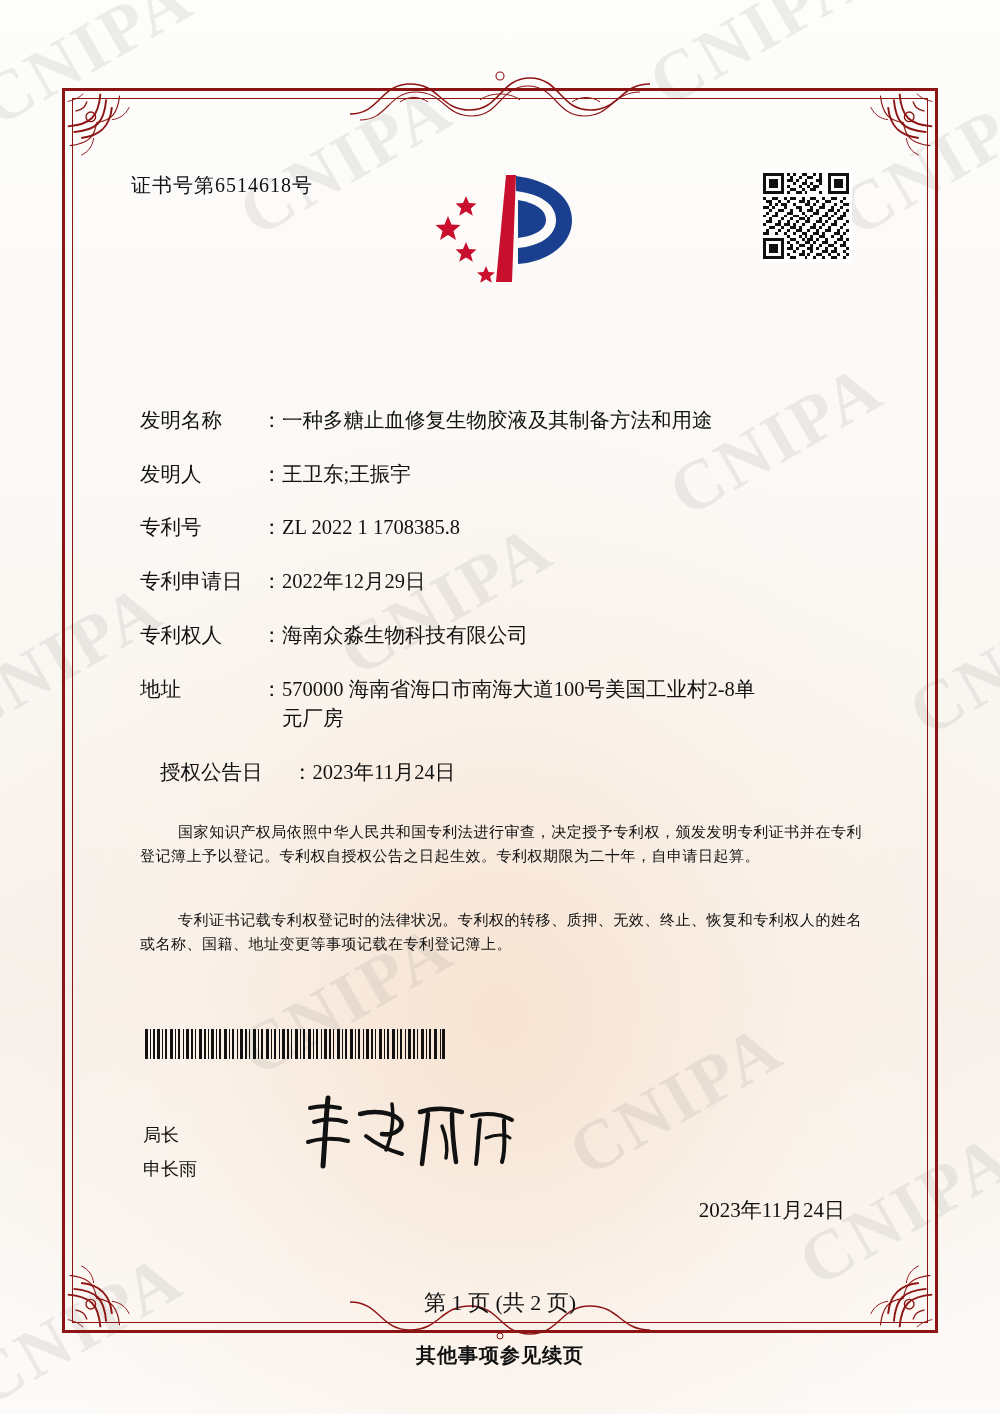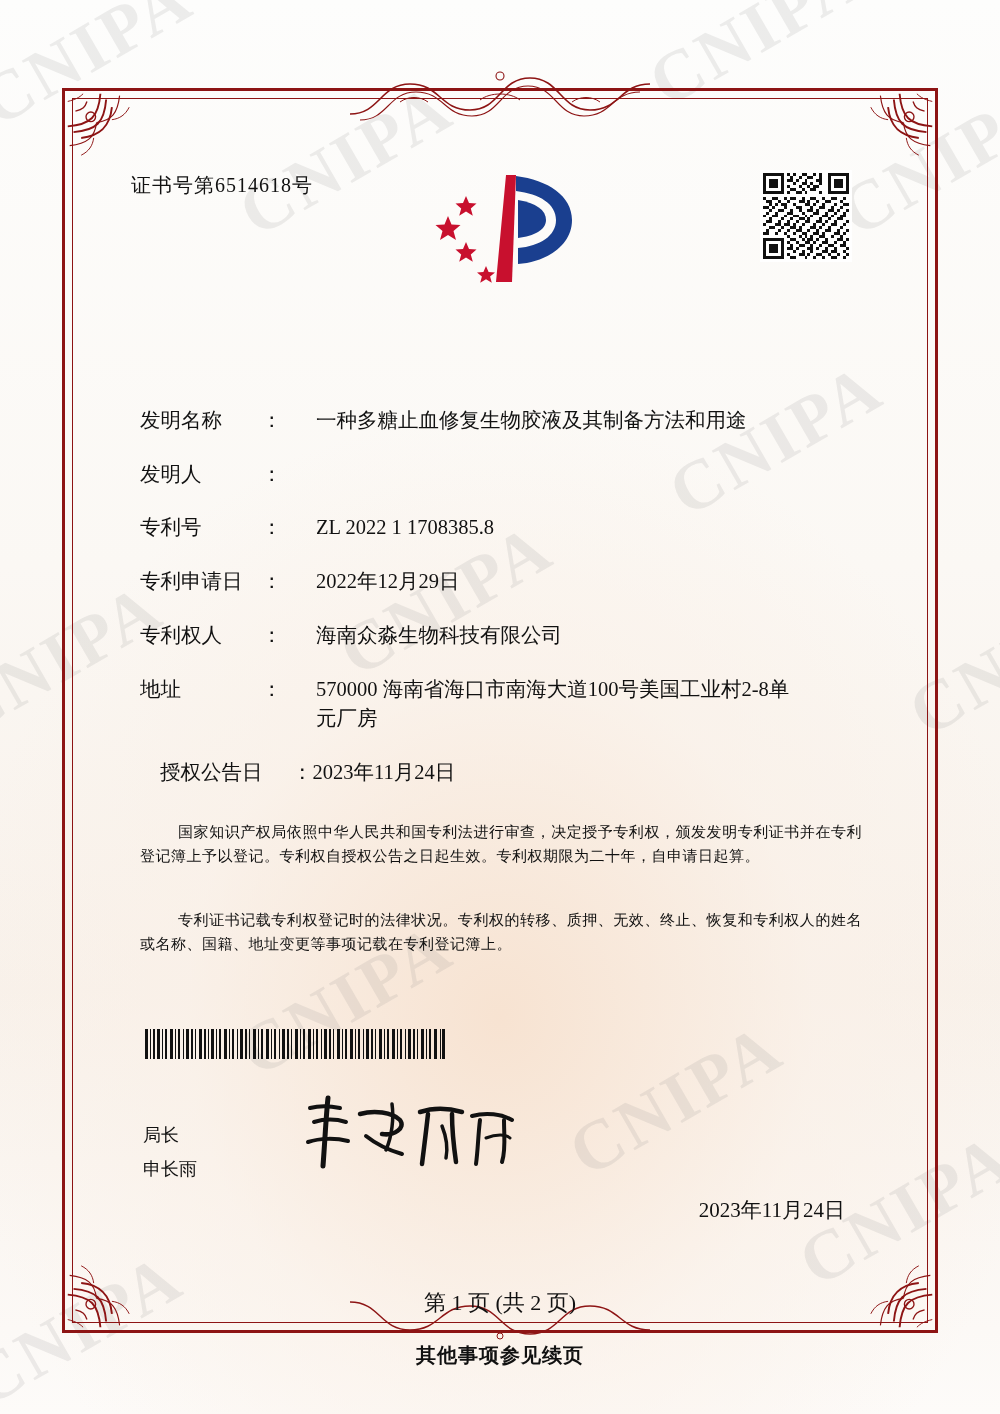--- a/index.html
+++ b/index.html
@@ -133,21 +133,20 @@
     left: 140px; top: 406px;
     width: 720px;
     font-size: 20.5px;
     color: #111;
   }
   .field-row {
     display: flex;
     align-items: flex-start;
     margin-bottom: 24px;
     line-height: 1.45;
-    gap: 34px;
   }
   .field-label {
     width: 142px;
     flex: none;
     display: flex;
     justify-content: space-between;
   }
   .field-label .lbl-text { letter-spacing: 0; }
   .field-colon { margin-left: 2px; }
   .field-value { flex: 1; }
@@ -579,20 +578,21 @@
         <span class="field-colon">：</span>
       </div>
       <div class="field-value">一种多糖止血修复生物胶液及其制备方法和用途</div>
     </div>
 
     <div class="field-row">
       <div class="field-label">
         <span class="lbl-text">发明人</span>
         <span class="field-colon">：</span>
       </div>
+      <div class="field-value">王卫东;王振宇</div>
     </div>
 
     <div class="field-row">
       <div class="field-label">
         <span class="lbl-text">专利号</span>
         <span class="field-colon">：</span>
       </div>
       <div class="field-value">ZL 2022 1 1708385.8</div>
     </div>
 

